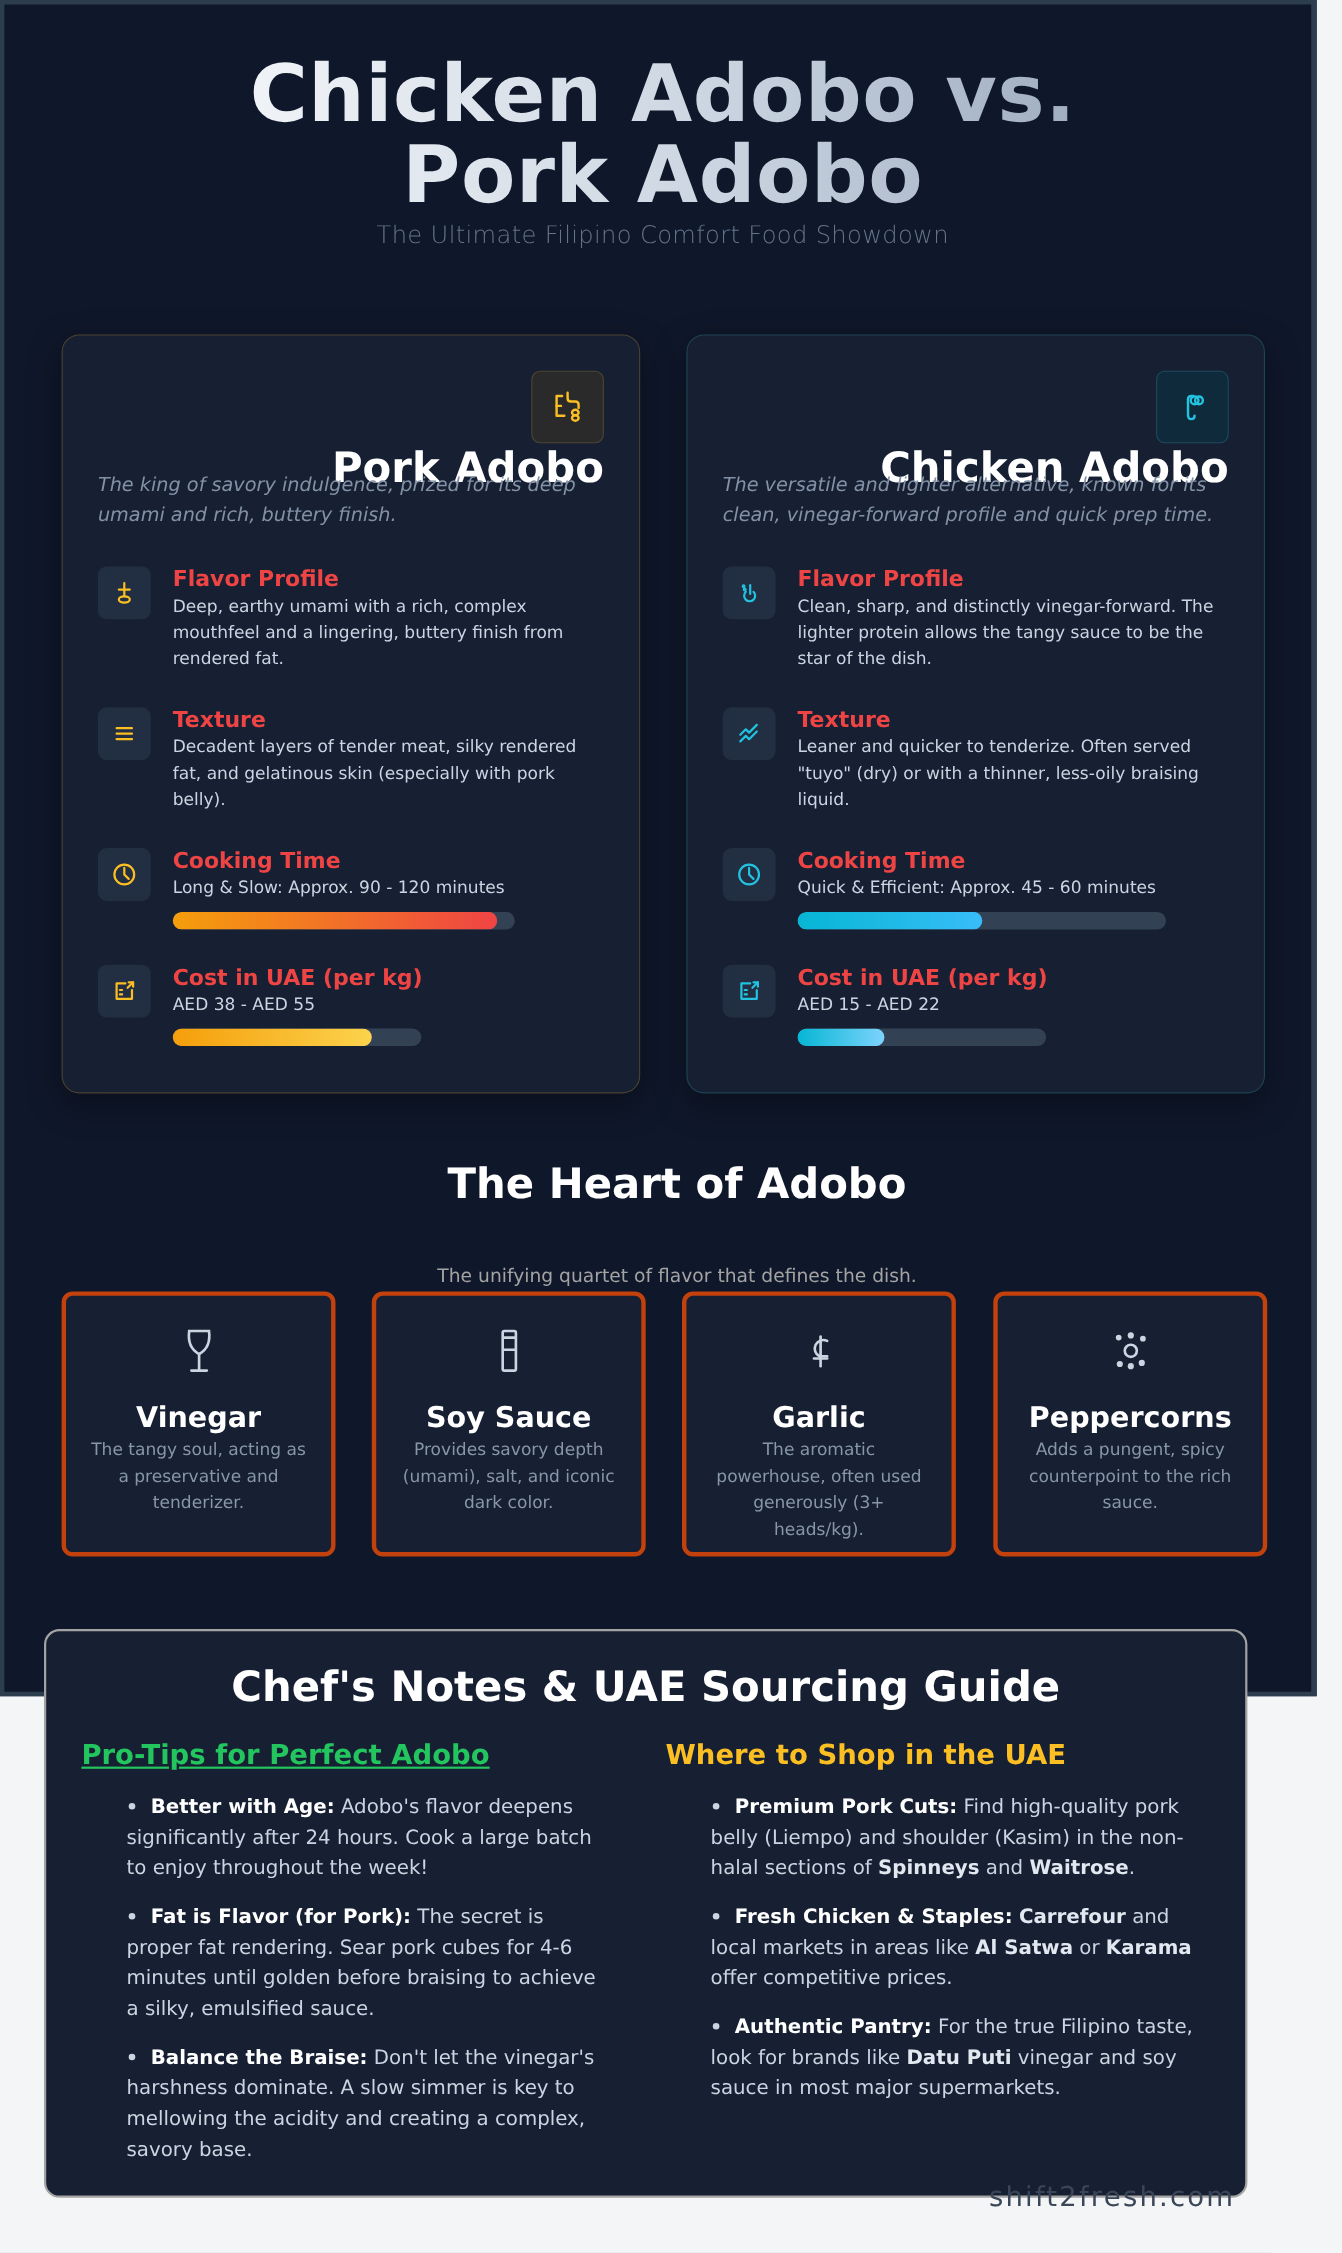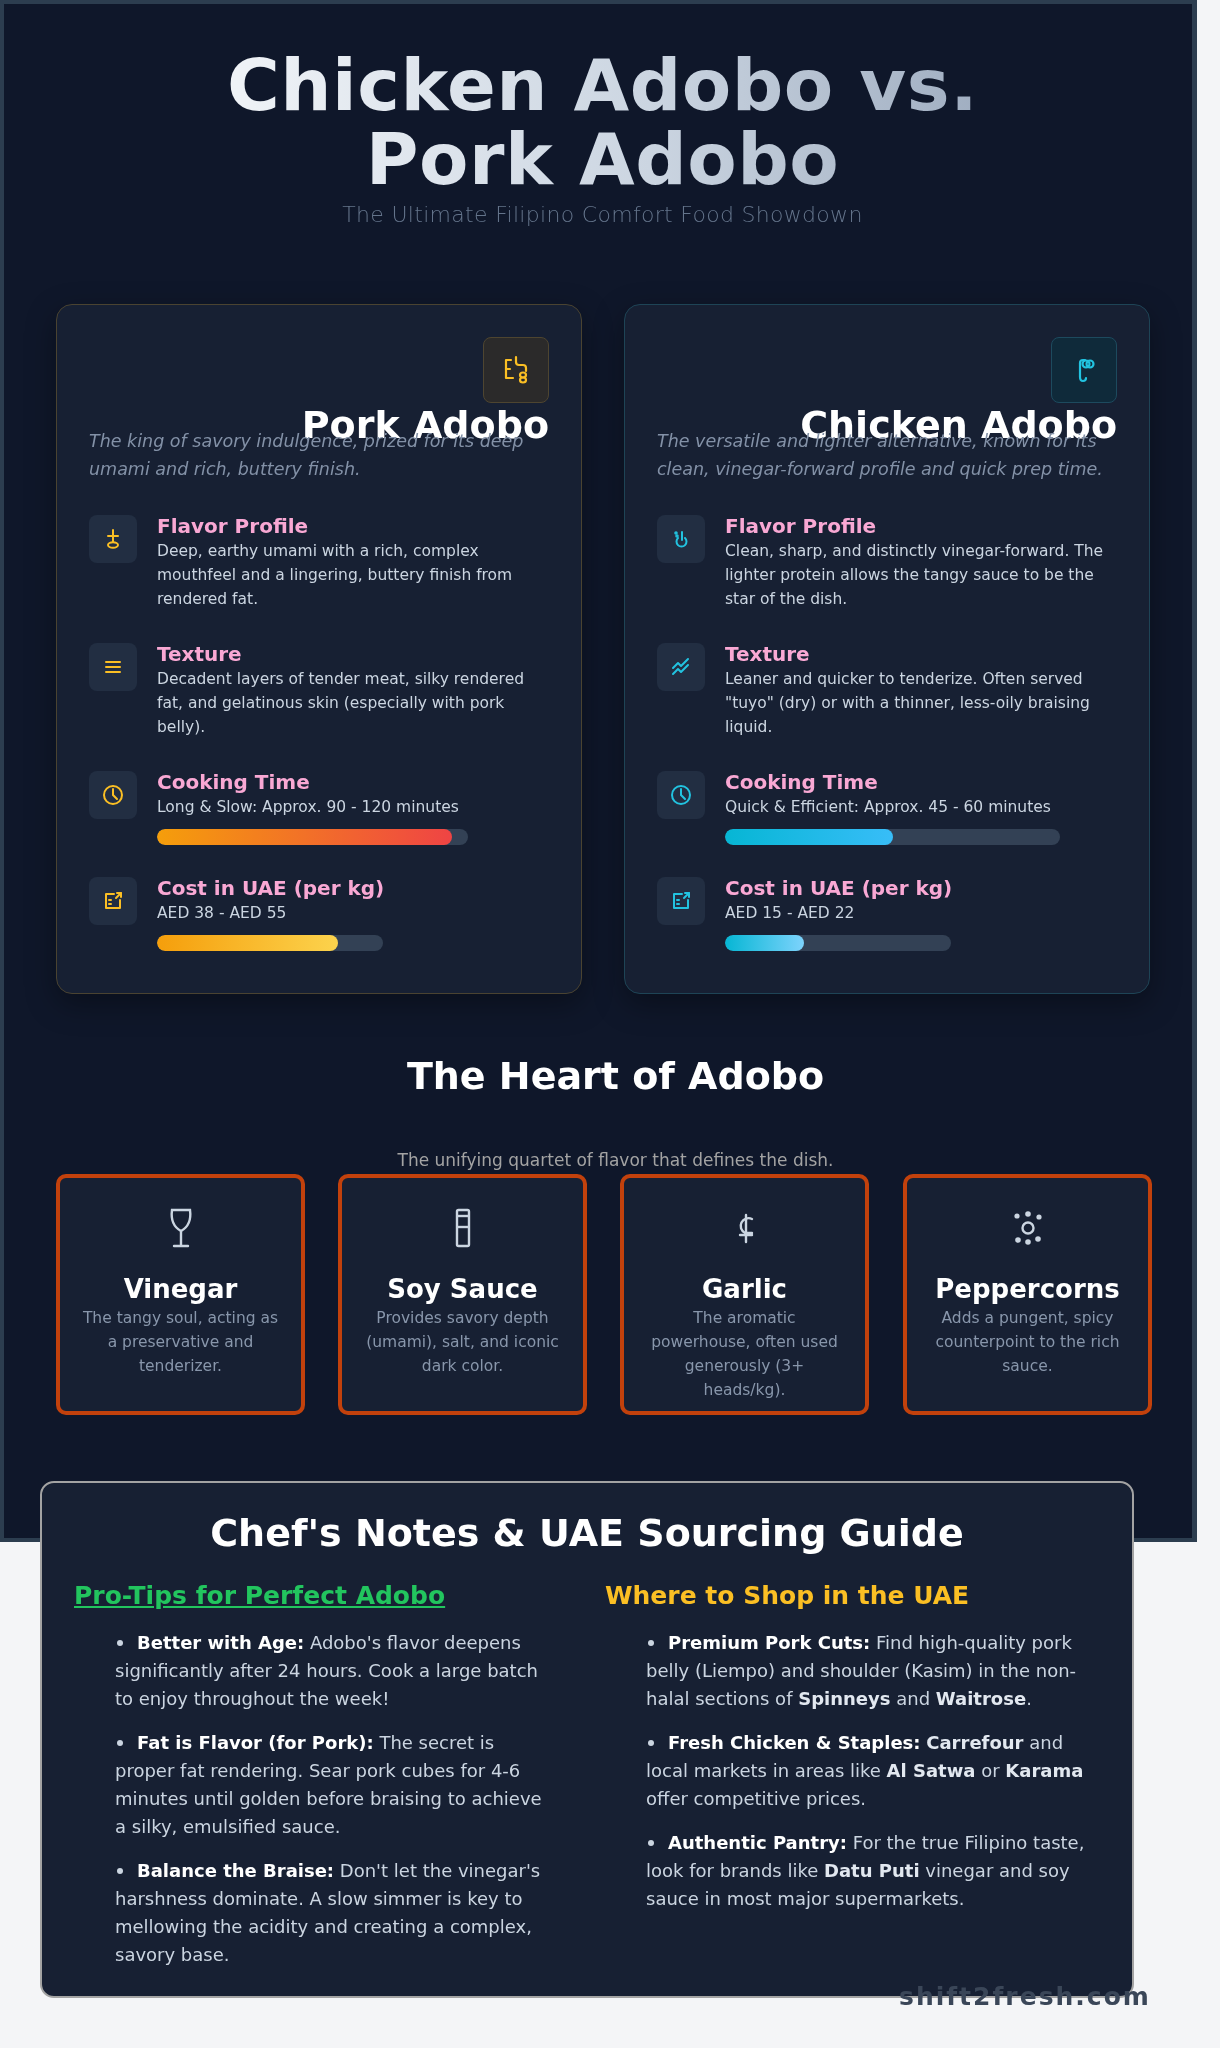--- a/index.html
+++ b/index.html
@@ -38,21 +38,21 @@
   .card-desc {
     margin-top: 24px; font-size: 17.5px; line-height: 28px; font-style: italic; color: #8391a7;
   }
   .feat { display: flex; margin-top: 30px; }
   .feat:first-of-type { margin-top: 32px; }
   .feat-icon {
     width: 48px; height: 48px; border-radius: 8px; background: #222e42; flex: none;
     display: flex; align-items: center; justify-content: center; margin-top: 2px;
   }
   .feat-body { margin-left: 20px; flex: 1; }
-  .feat-title { font-size: 20px; font-weight: bold; color: #f9a8d4; line-height: 26px; }
+  .feat-title { font-size: 20px; font-weight: bold; color: #ef4444; line-height: 26px; }
   .feat-text { font-size: 15.5px; line-height: 24px; color: #cbd5e1; }
   .bar { height: 16px; border-radius: 8px; background: #334155; margin-top: 10px; position: relative; overflow: hidden; }
   .bar-fill { height: 100%; border-radius: 8px; position: absolute; left: 0; top: 0; }
   .section-title { position: absolute; left: 0; width: 1197px; text-align: center; padding-left: 26px; }
   .heart-title { top: 1050px; font-size: 38px; font-weight: bold; color: #ffffff; }
   .heart-sub { top: 1146px; font-size: 17px; color: #a3a3a3; }
   .ing {
     position: absolute; top: 1170px; width: 249px; height: 241px; background: #172033;
     border: 4px solid #c2410c; border-radius: 10px; text-align: center; padding-top: 28px;
   }
@@ -69,21 +69,21 @@
   .col.right { left: 563px; }
   .col h3 { font-size: 25px; font-weight: bold; line-height: 34px; }
   .col.left h3 { color: #22c55e; text-decoration: underline; }
   .col.right h3 { color: #fbbf24; }
   .col ul { list-style: none; margin-top: 16px; margin-left: 41px; }
   .col li { font-size: 18px; line-height: 28px; color: #cbd5e1; margin-bottom: 16px; }
   .col li .dot { display: inline-block; width: 6px; height: 6px; border-radius: 50%; background: #cbd5e1; margin: 0 14px 3px 2px; vertical-align: middle; }
   .col li b { color: #ffffff; }
   .col li .hl { font-weight: bold; color: #e2e8f0; }
   .watermark {
-    position: absolute; left: 895px; top: 1978px; font-size: 25px; font-weight: bold; color: #3a4658;
+    position: absolute; left: 895px; top: 1978px; font-size: 25px; font-weight: normal; color: #3a4658;
     letter-spacing: 2px; white-space: nowrap;
   }
   svg { display: block; }
 </style>
 </head>
 <body>
 
 <div class="frame">
 
   <div class="hero">

